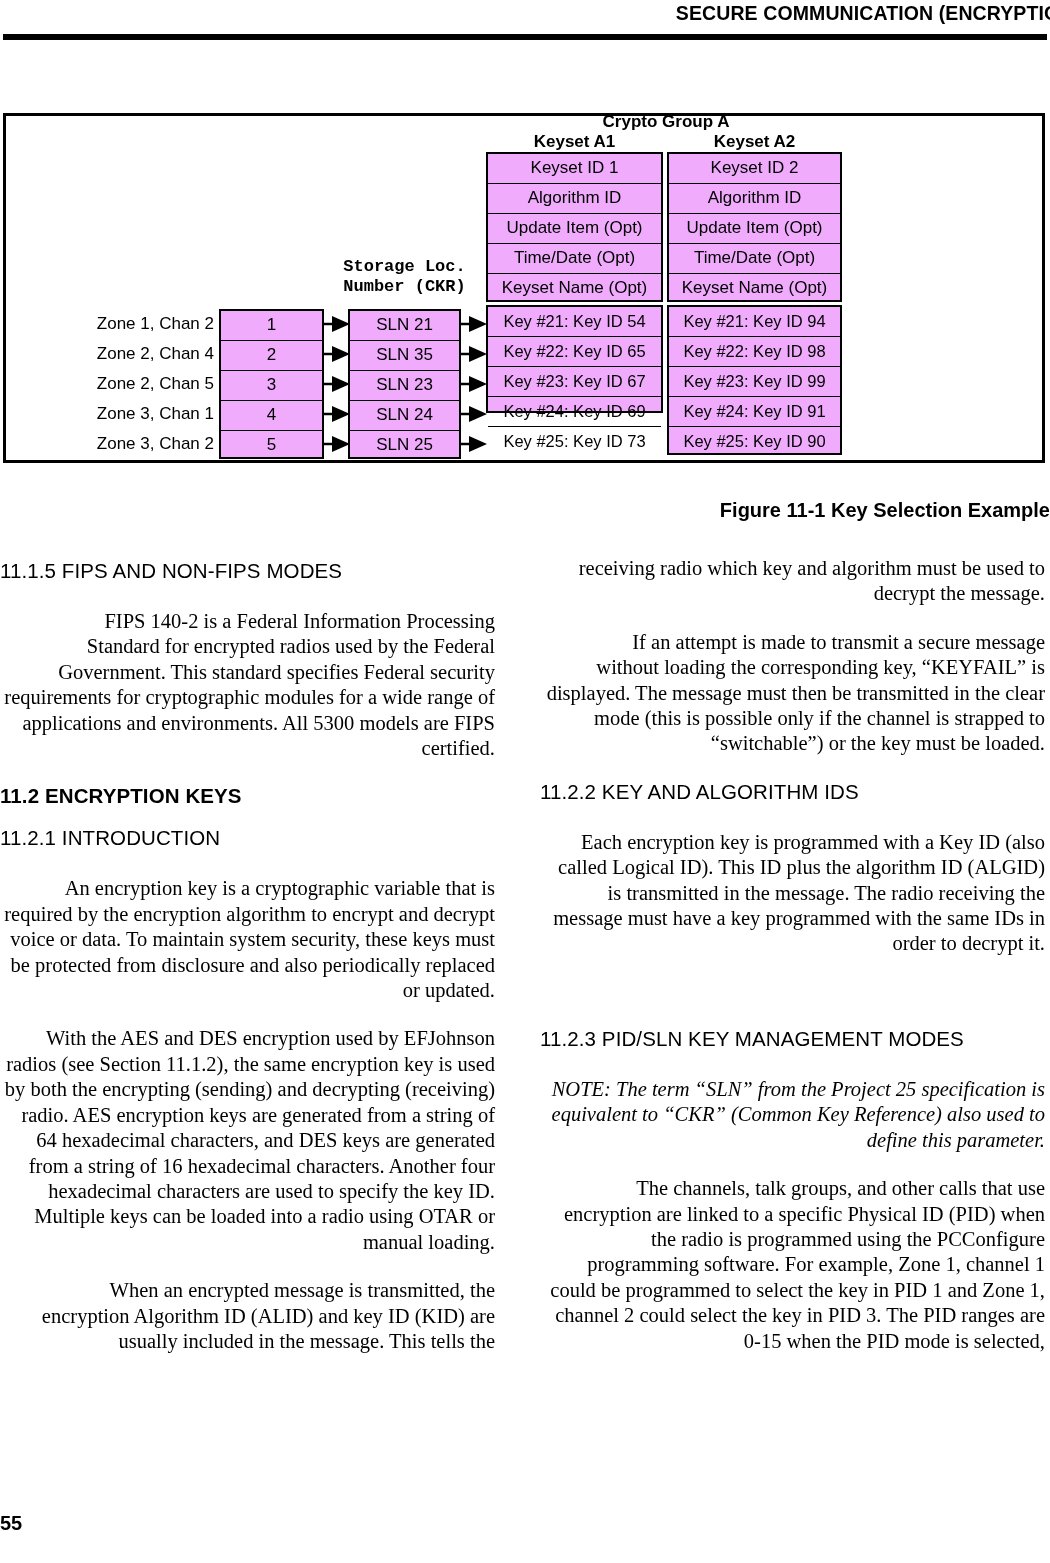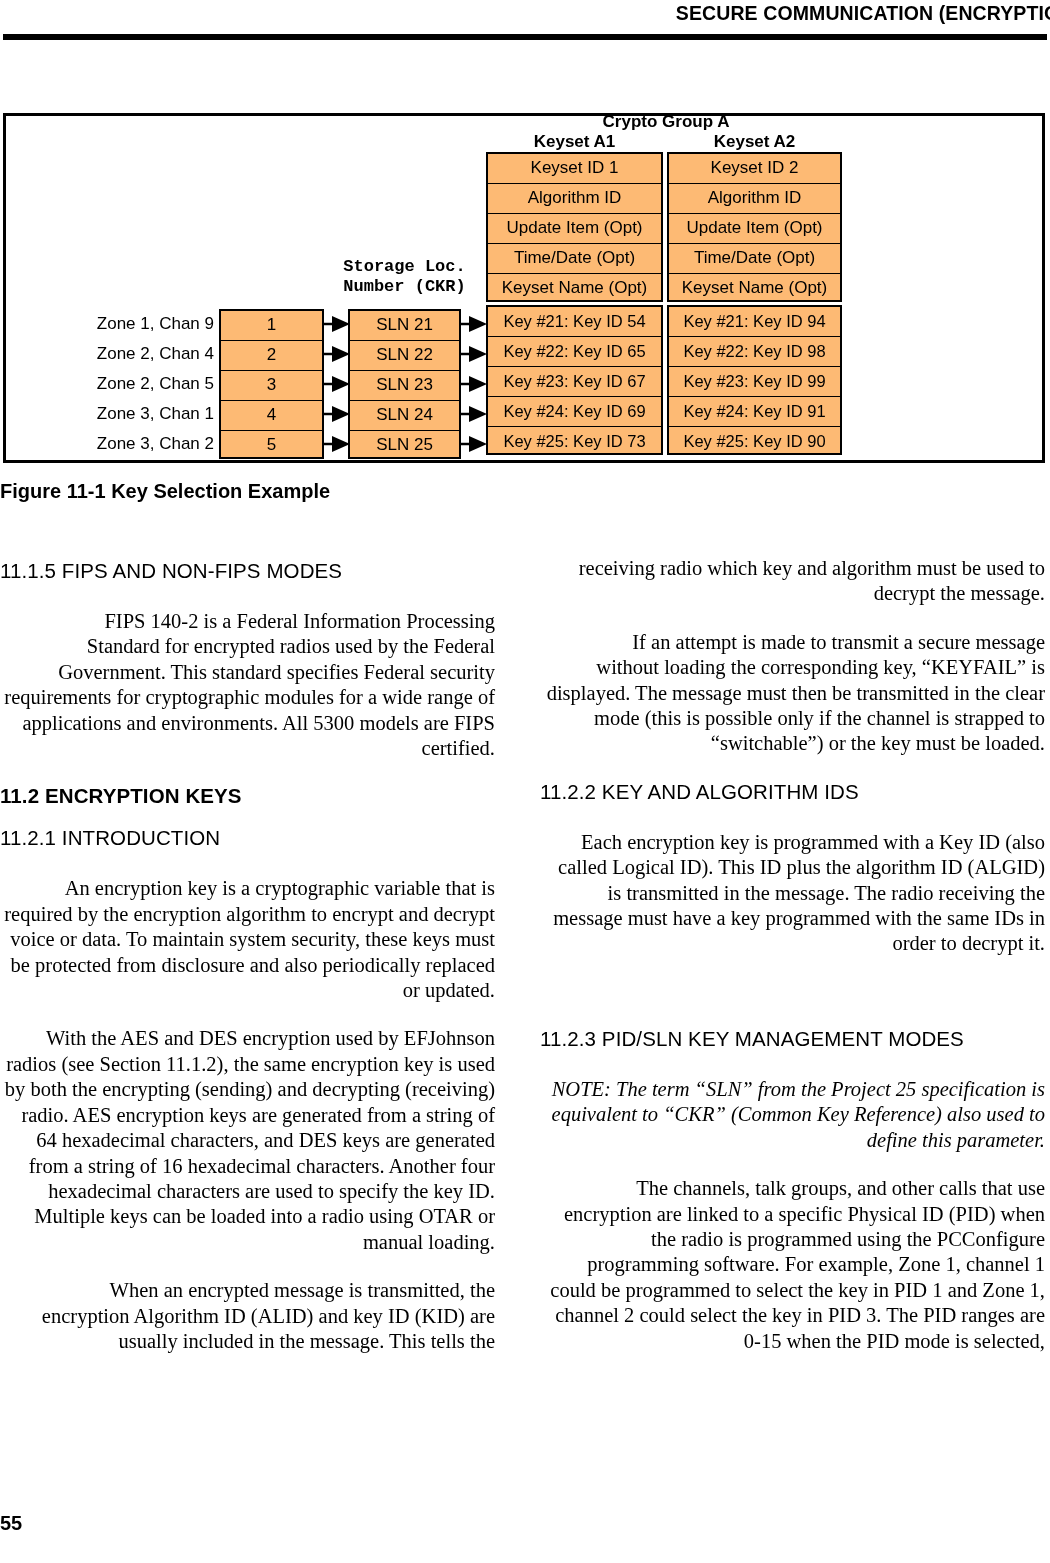--- a/index.html
+++ b/index.html
@@ -128,21 +128,21 @@
     white-space: nowrap;
     padding-right: 4px;
     box-sizing: border-box;
   }
 
   
   .stack {
     position: absolute;
     border: 2px solid #000000;
     box-sizing: border-box;
-    background: #fdba74;
+    background: #f0abfc;
   }
   .stack .cell {
     height: 30px;
     line-height: 28px;
     text-align: center;
     font-family: "Liberation Sans", sans-serif;
     font-size: 17px;
     border-bottom: 1px solid #000000;
     box-sizing: border-box;
     white-space: nowrap;
@@ -151,38 +151,38 @@
   .stack .cell:last-child { border-bottom: none; }
 
   
   #pid-stack { left: 213px; top: 193px; width: 105px; height: 150px; }
   
   #sln-stack { left: 342px; top: 193px; width: 113px; height: 150px; }
 
   
   #keyset-a1-head { left: 480px; top: 36px; width: 177px; height: 150px; }
   #keyset-a2-head { left: 661px; top: 36px; width: 175px; height: 150px; }
-  #keyset-a1-keys { left: 480px; top: 189px; width: 177px; height: 150px; }
+  #keyset-a1-keys { left: 480px; top: 189px; width: 177px; height: 108px; }
   #keyset-a2-keys { left: 661px; top: 189px; width: 175px; height: 150px; }
   #keyset-a1-keys .cell, #keyset-a2-keys .cell { font-size: 16.5px; }
 
   
   .arrow {
     position: absolute;
     height: 20px;
     display: block;
   }
 
   
   #figure-caption {
     position: absolute;
     left: 0;
-    top: 480px;
+    top: 499px;
     width: 1050px;
-    text-align: left;
+    text-align: right;
     font-family: "Liberation Sans", sans-serif;
     font-weight: bold;
     font-size: 20px;
   }
 
   
   #col-left {
     position: absolute;
     left: 0px;
     top: 556px;
@@ -250,38 +250,38 @@
     <div id="keyset-a1-label">Keyset A1</div>
     <div id="keyset-a2-label">Keyset A2</div>
 
     <div id="pid-heading">PID</div>
     <div id="sln-heading">
       <span>Storage Loc.</span><br>
       <span>Number (CKR)</span>
     </div>
 
     <div id="zone-list">
-      <div class="zone-item">Zone 1, Chan 9</div>
+      <div class="zone-item">Zone 1, Chan 2</div>
       <div class="zone-item">Zone 2, Chan 4</div>
       <div class="zone-item">Zone 2, Chan 5</div>
       <div class="zone-item">Zone 3, Chan 1</div>
       <div class="zone-item">Zone 3, Chan 2</div>
     </div>
 
     <div class="stack" id="pid-stack">
       <div class="cell">1</div>
       <div class="cell">2</div>
       <div class="cell">3</div>
       <div class="cell">4</div>
       <div class="cell">5</div>
     </div>
 
     <div class="stack" id="sln-stack">
       <div class="cell">SLN 21</div>
-      <div class="cell">SLN 22</div>
+      <div class="cell">SLN 35</div>
       <div class="cell">SLN 23</div>
       <div class="cell">SLN 24</div>
       <div class="cell">SLN 25</div>
     </div>
 
     <div class="stack" id="keyset-a1-head">
       <div class="cell">Keyset ID 1</div>
       <div class="cell">Algorithm ID</div>
       <div class="cell">Update Item (Opt)</div>
       <div class="cell">Time/Date (Opt)</div>

